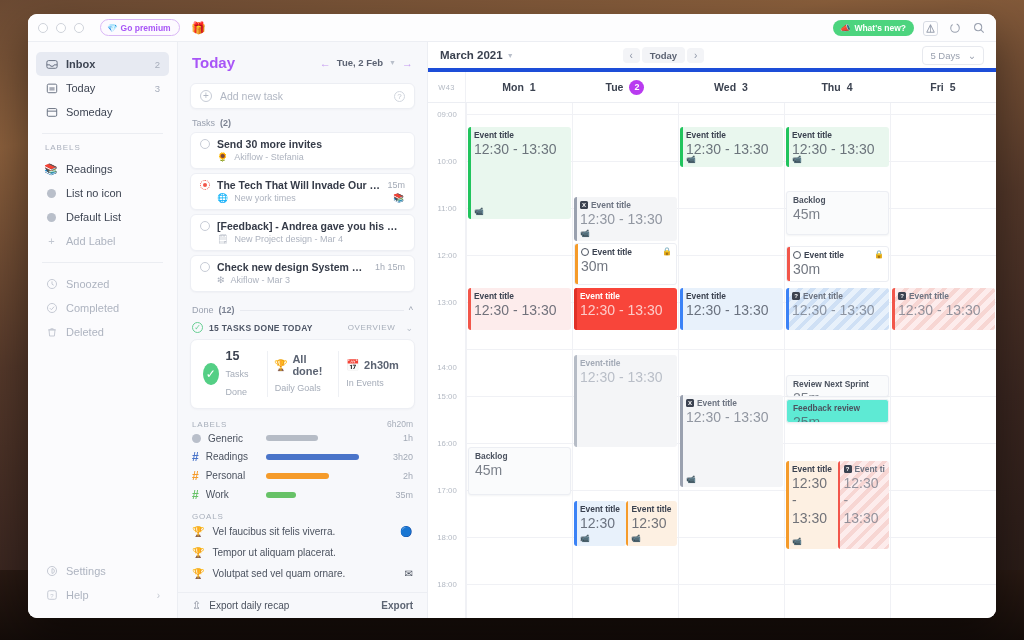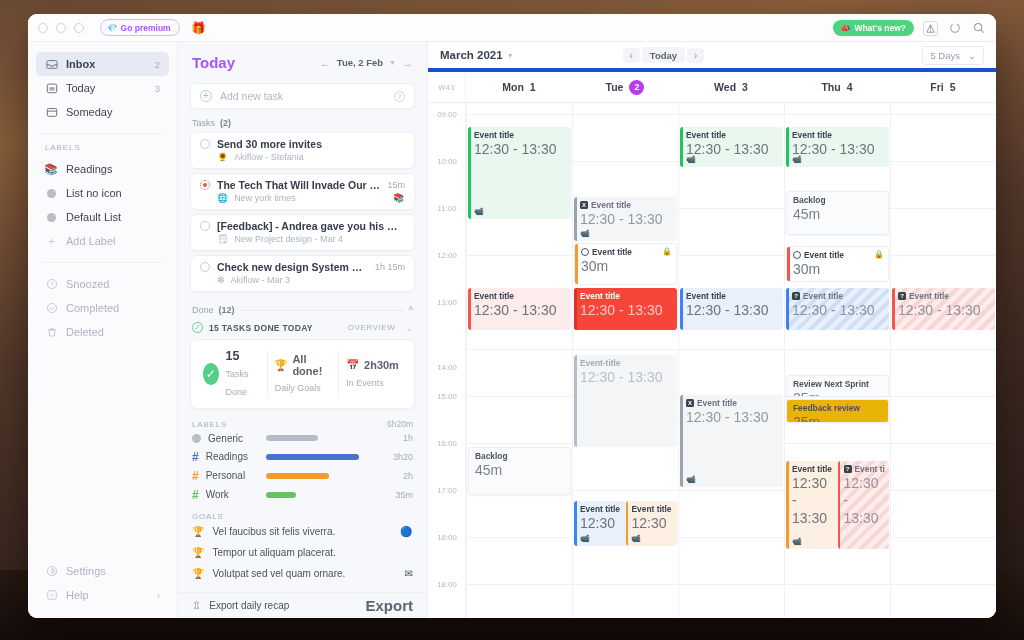--- a/index.html
+++ b/index.html
@@ -167,21 +167,21 @@
 
   .goal-row { display: flex; align-items: center; gap: 8px; padding: 5px 14px; font-size: 10px; color: #4b525f; }
   .goal-row .tr { font-size: 10px; }
   .goal-row .app { margin-left: auto; font-size: 10px; }
 
   .export {
     margin-top: auto; border-top: 1px solid #eceef3;
     height: 26px; display: flex; align-items: center; gap: 8px;
     padding: 0 14px; font-size: 10px; color: #4b525f; background: #f7f8fb;
   }
-  .export .btn { margin-left: auto; font-size: 15px; color: #5d6573; font-weight: 600; }
+  .export .btn { margin-left: auto; font-size: 10px; color: #5d6573; font-weight: 600; }
   .export .upi { color: #8a909d; font-size: 11px; }
 
   
   .cal { flex: 1; display: flex; flex-direction: column; background: #fff; min-width: 0; }
   .cal-head { height: 30px; display: flex; align-items: center; padding: 0 12px; border-bottom: 4px solid #1d4ed8; }
   .cal-title { font-size: 11.5px; font-weight: 700; color: #3b4250; display: flex; align-items: center; gap: 4px; }
   .todaygrp { margin: 0 auto; display: flex; align-items: center; gap: 2px; }
   .tg-btn { width: 17px; height: 15px; border-radius: 4px; display:flex;align-items:center;justify-content:center; color:#8d95a6; font-size: 10px; background: #f3f4f7; }
   .tg-today { background: #f3f4f7; border-radius: 4px; font-size: 9.5px; color: #5c6373; padding: 2.5px 8px; font-weight: 600;}
   .days-sel { margin-left: auto; border: 1px solid #e7e9ee; border-radius: 4px; font-size: 9.5px; color: #9aa1af; padding: 3px 7px; display:flex;align-items:center;gap:8px; }
@@ -787,21 +787,21 @@
                   <span>Event title</span>
                 </div>
                 <div class="tm">12:30 - 13:30</div>
               </div>
               <div class="ev" style="top: 272px; height: 22px; background: rgb(250, 251, 252); color: rgb(75, 82, 95); border: 1px solid rgb(236, 238, 243); box-shadow: rgba(20, 30, 60, 0.05) 0px 1px 2px;">
                 <div class="ttl">
                   <span>Review Next Sprint</span>
                 </div>
                 <div class="tm">25m</div>
               </div>
-              <div class="ev" style="top: 296px; height: 24px; background: #eab308; color: rgb(75, 82, 95); border: 1px solid rgb(236, 238, 243); box-shadow: rgba(20, 30, 60, 0.05) 0px 1px 2px;">
+              <div class="ev" style="top: 296px; height: 24px; background: #5eead4; color: rgb(75, 82, 95); border: 1px solid rgb(236, 238, 243); box-shadow: rgba(20, 30, 60, 0.05) 0px 1px 2px;">
                 <div class="ttl">
                   <span>Feedback review</span>
                 </div>
                 <div class="tm">25m</div>
               </div>
               <div class="ev" style="top: 358px; height: 88px; background: rgb(253, 240, 226); color: rgb(59, 66, 80); right: 50%;">
                 <span class="bar" style="background: rgb(245, 155, 42);"></span>
                 <div class="ttl">
                   <span>Event title</span>
                 </div>

